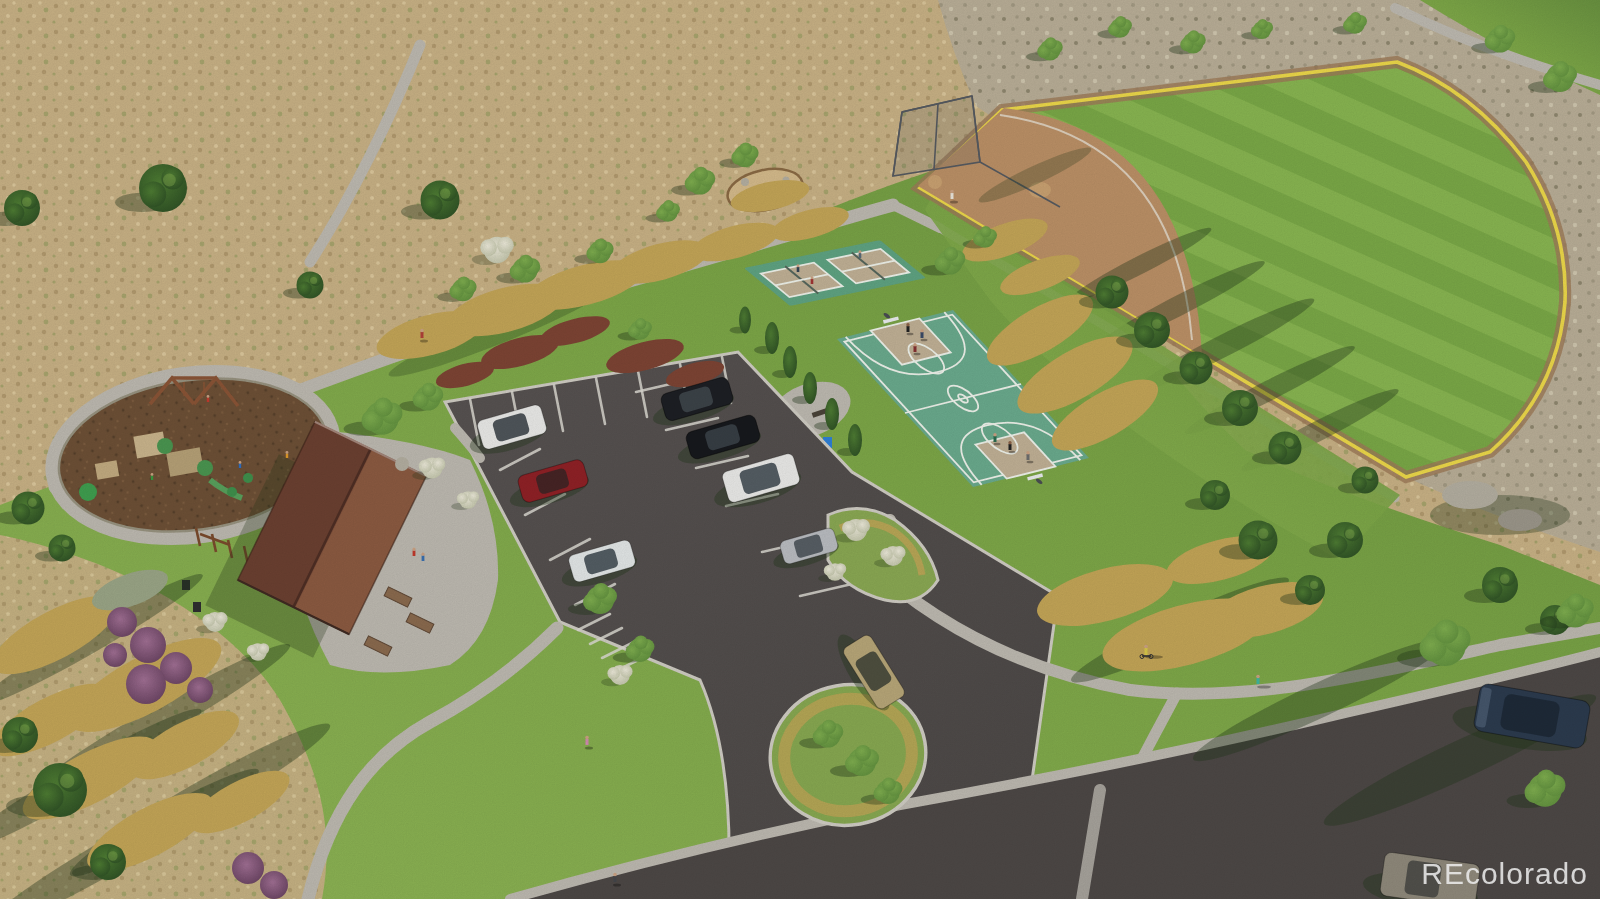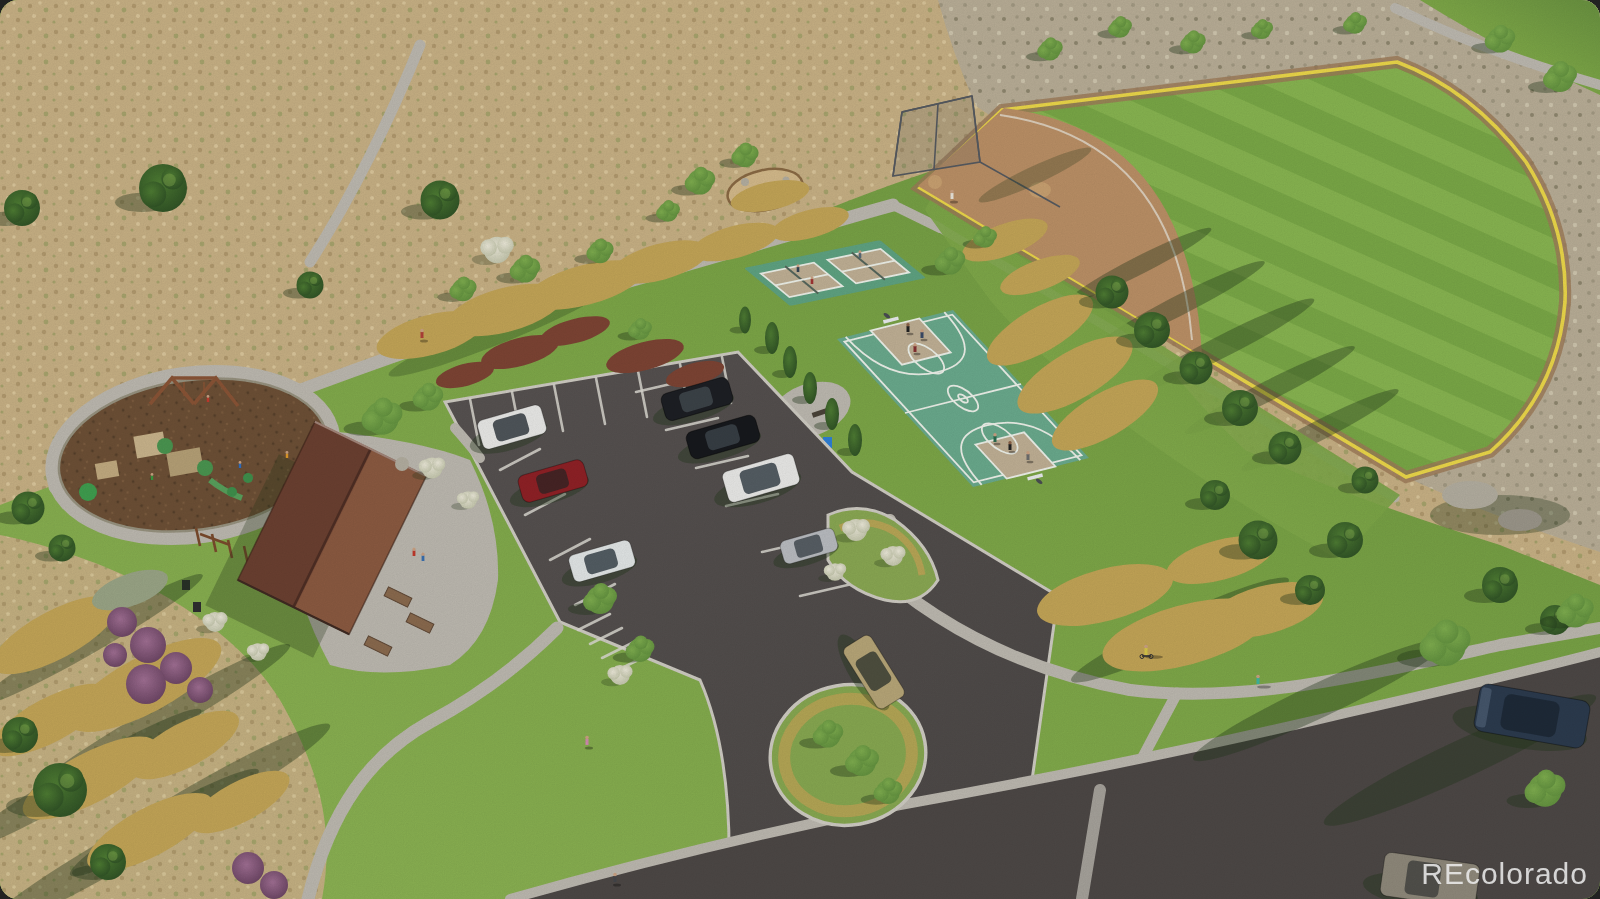--- a/index.html
+++ b/index.html
@@ -1,16 +1,16 @@
 <!DOCTYPE html>
 <html style="--scrub-base: #c8b185; --scrub-dark: #b29a6e; --scrub-light: #dbc79c; --scrub-olive: #a8a46d; --grass: #7ca647; --grass-dark: #699140; --grass-light: #8fb556; --field-a: #7aa847; --field-b: #88b551; --infield-dirt: #bb9066; --mound: #c9a171; --gravel: #b9ae97; --gravel-dark: #a39a83; --foul-yellow: #ecd84a; --warning-track: #9d7a58; --court-teal: #6aaa8d; --court-tan: #c0b095; --pickle-green: #5fa382; --line-white: #eef2ea; --asphalt: #585352; --asphalt-dark: #4c4846; --street: #4d4846; --path: #bdb9b0; --concrete: #cfccc3; --roof-dark: #6b4031; --roof-light: #8b5a41; --ridge: #4e2e24; --mulch: #6d5036; --mulch-dark: #57402b; --pine-dark: #2c4d24; --pine-light: #4e7c33; --tree-green: #5d8c3c; --tree-bright: #7fae4f; --tree-white: #ece9d9; --shrub-gold: #c3a557; --shrub-burgundy: #7d4434; --shrub-purple: #7c5172; --sage: #9aa586; --sand: #d4ba8b; --boulder: #b3aea0; --car-white: #e9e9e7; --car-black: #1d1f24; --car-red: #8f2126; --car-silver: #b9bcc0; --car-gold: #b7a678; --car-navy: #2c3b4e; --truck-tan: #8f897b; --shadow: rgba(35,55,25,0.38); --watermark: rgba(238,238,238,0.85);"><head>
 <meta charset="utf-8">
 <style>
   html,body{margin:0;padding:0;background:#222;}
-  .stage{position:relative;width:1600px;height:899px;overflow:hidden;background:var(--grass);border-radius:18px;}
+  .stage{position:relative;width:1600px;height:899px;overflow:hidden;background:var(--grass);}
   .stage svg{position:absolute;inset:0;display:block;}
   text{font-family:"Liberation Sans","DejaVu Sans",sans-serif;}
   
   .f-scrub{fill:var(--scrub-base)}.f-scrubd{fill:var(--scrub-dark)}.f-scrubl{fill:var(--scrub-light)}.f-scrubo{fill:var(--scrub-olive)}
   .f-dirt{fill:var(--infield-dirt)}.f-mound{fill:var(--mound)}
   .f-teal{fill:var(--court-teal)}.f-ctan{fill:var(--court-tan)}.f-pickle{fill:var(--pickle-green)}
   .f-asphalt{fill:url(#agrad)}.f-street{fill:var(--street)}.f-path{fill:var(--path)}
   .f-mulch{fill:url(#mulchPat)}.f-sand{fill:var(--sand)}.f-boulder{fill:var(--boulder)}
   .f-gold{fill:var(--shrub-gold)}.f-burg{fill:var(--shrub-burgundy)}.f-sage{fill:var(--sage)}
   .s-line{stroke:var(--line-white);fill:none;vector-effect:non-scaling-stroke;stroke-width:1.8px;}

